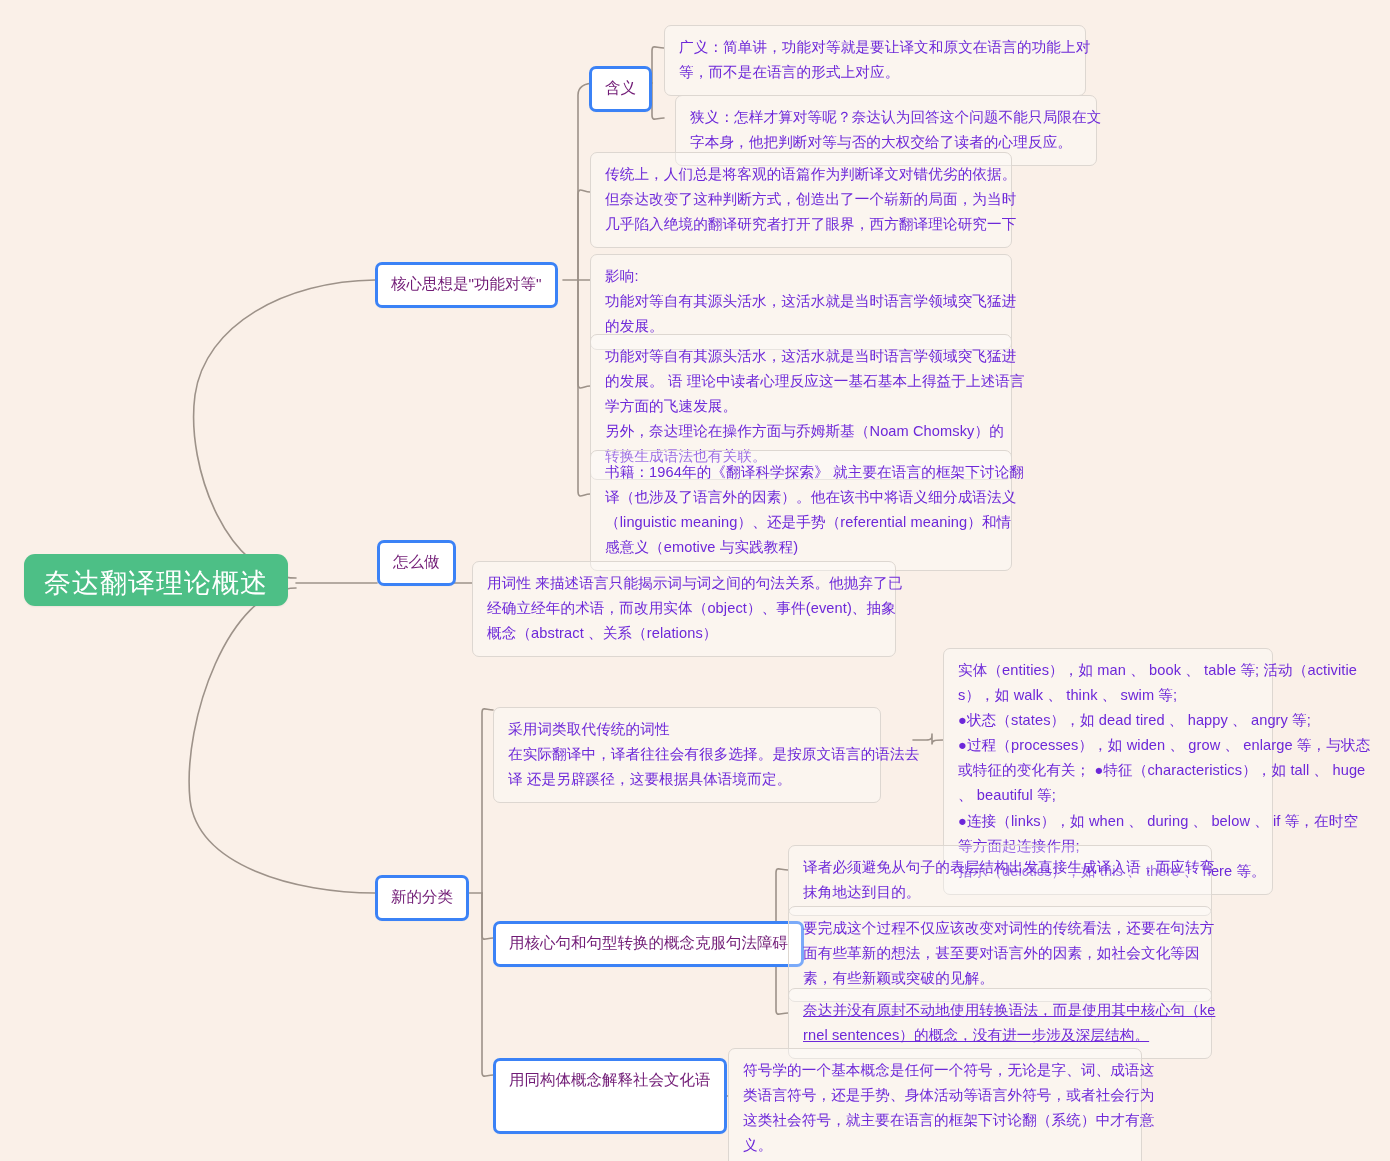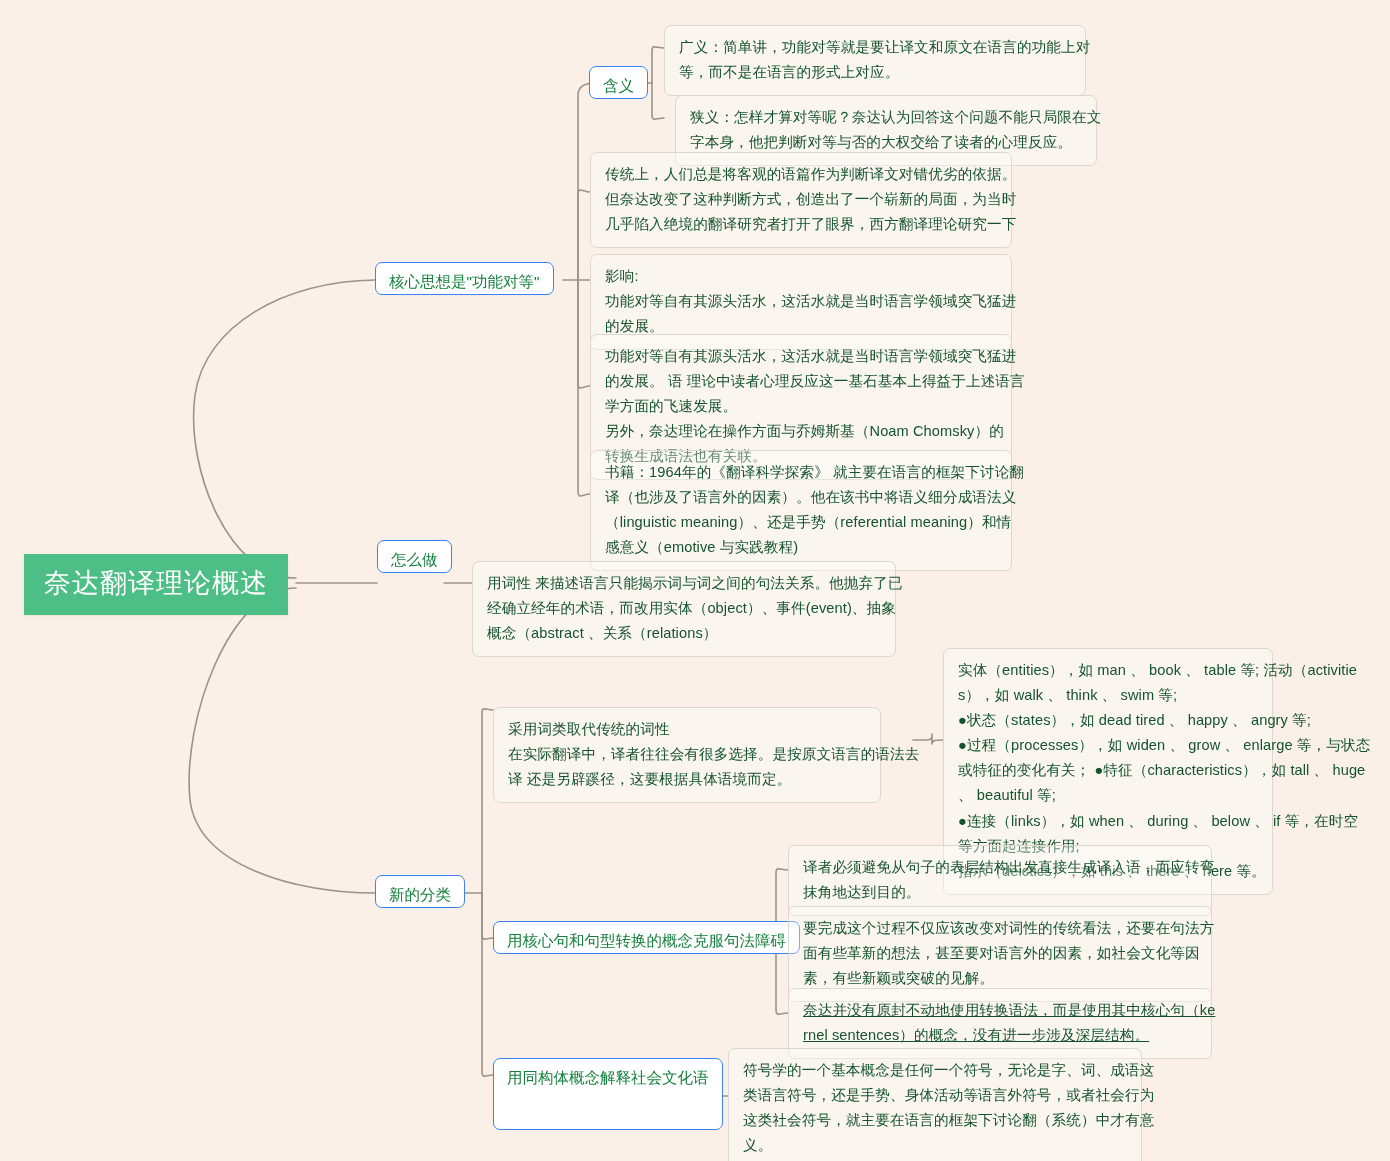--- a/index.html
+++ b/index.html
@@ -23,49 +23,49 @@
     pointer-events: none;
   }
   .node {
     position: absolute;
     z-index: 2;
   }
   
   .root {
     background: #4dbf86;
     color: #ffffff;
-    border-radius: 0;
+    border-radius: 11px;
     font-size: 27px;
     letter-spacing: 1px;
-    padding: 13px 20px 16px 20px;
+    padding: 13px 20px 7px 20px;
     line-height: 1.2;
     box-shadow: 0 1px 2px rgba(0,0,0,0.06);
     white-space: nowrap;
   }
   
   .chip {
     background: #ffffff;
-    border: 1px solid #3b82f6;
+    border: 3px solid #3b82f6;
     border-radius: 7px;
-    color: #15803d;
+    color: #701a75;
     font-size: 15.5px;
-    padding: 9px 13px 1px 13px;
+    padding: 9px 13px 10px 13px;
     line-height: 1.35;
     white-space: nowrap;
     box-shadow: 0 1px 1px rgba(0,0,0,0.02);
   }
   .chip.tall {
     padding-bottom: 40px;
   }
   
   .leaf {
     background: rgba(255,255,255,0.32);
     border: 1px solid #ddd7d1;
     border-radius: 7px;
-    color: #14532d;
+    color: #6d28d9;
     font-size: 14.6px;
     line-height: 1.72;
     padding: 9px 13px 10px 14px;
     letter-spacing: 0.1px;
   }
   .leaf .ln { display: block; white-space: nowrap; }
 </style>
 </head>
 <body>
 

